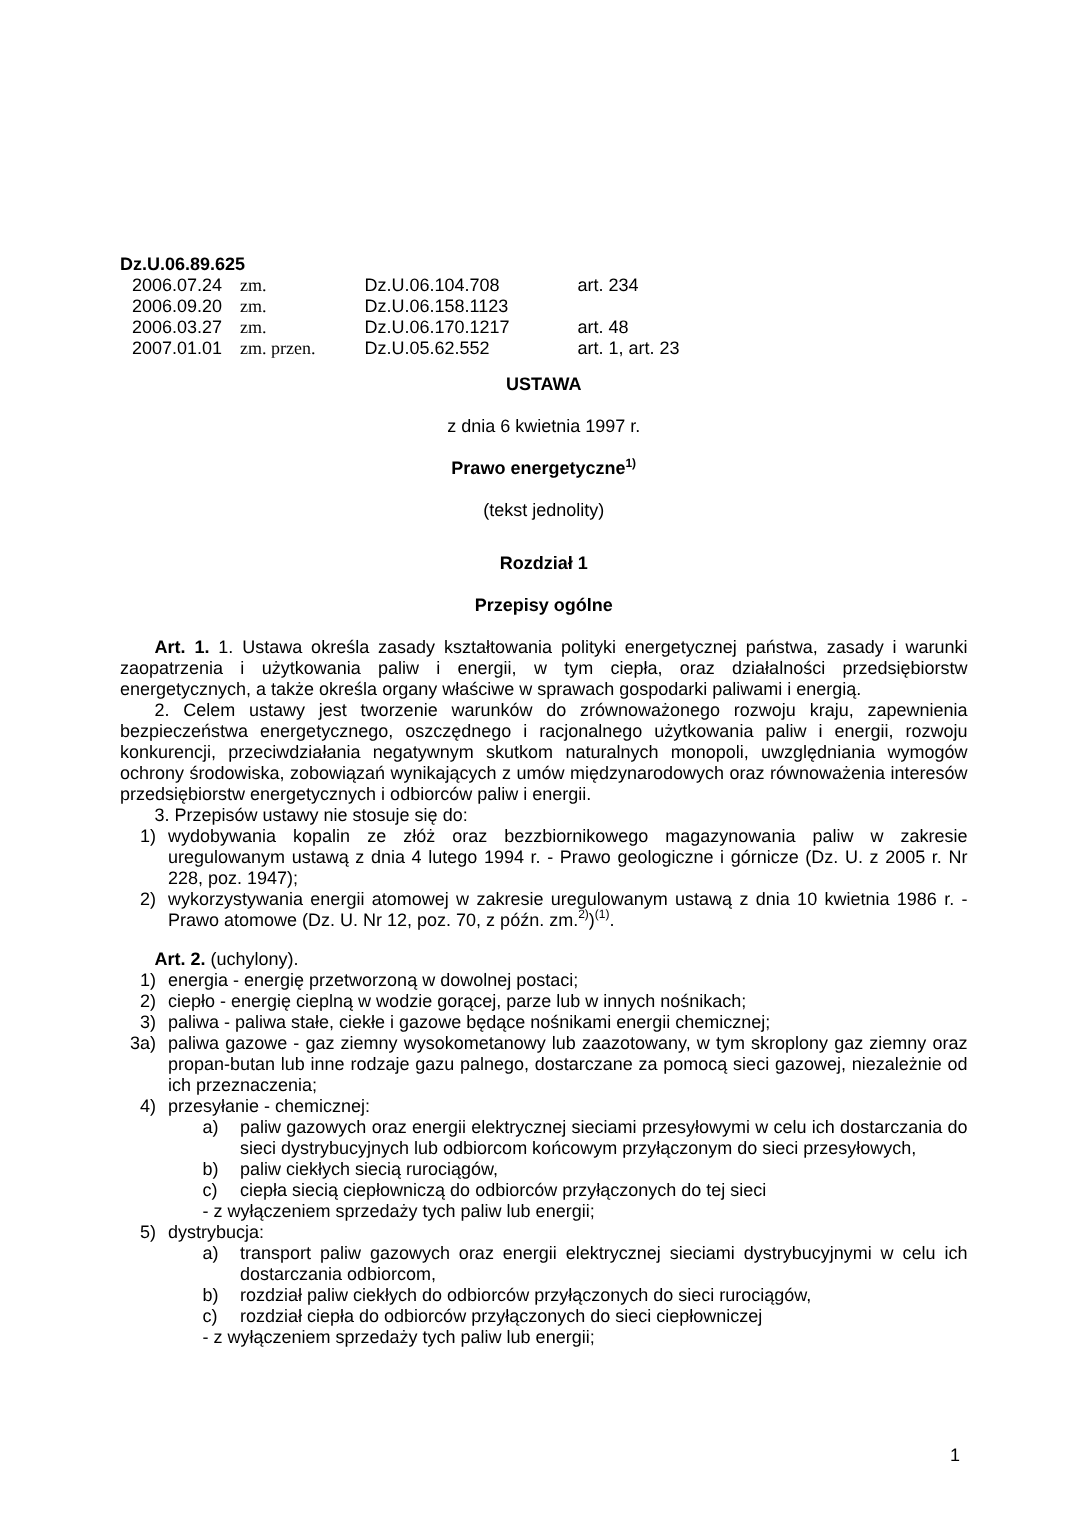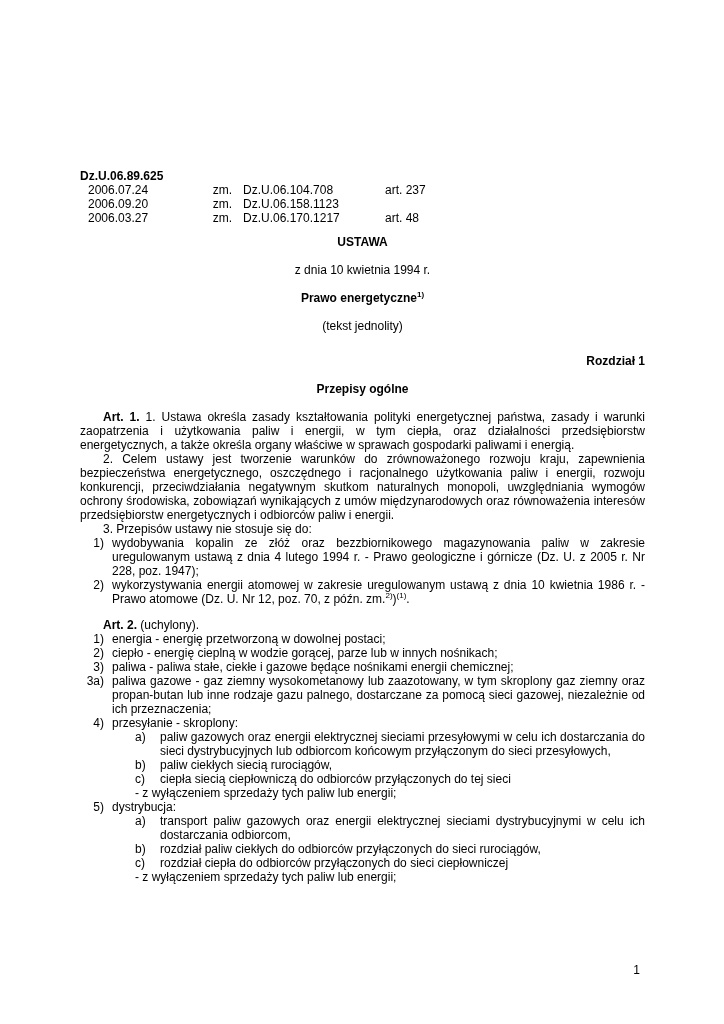--- a/index.html
+++ b/index.html
@@ -9,26 +9,26 @@
     font-size:12px;line-height:14px;color:#000;
     -webkit-font-smoothing:antialiased;
   }
   .page{position:absolute;left:0;top:0;width:724px;height:1024px;background:#fff;margin-top:43px;}
   .content{position:absolute;left:80px;top:126px;width:565px;}
   .b{font-weight:bold;}
   .it{}
   
   .amend-table{margin:0 0 0 0;}
   .amend-row{display:grid;grid-template-columns:72px 72px 153px auto;padding-left:8px;}
-  .amend-type{text-align:right;}
+  .amend-type{font-family:Liberation Serif, serif;}
   .amend-ref{padding-left:11px;}
   
   .c{text-align:center;margin:0 0 14px 0;}
   .title-act{margin-top:10px;text-align:center;}
-  .mt-extra{margin-top:21px;text-align:right;}
+  .mt-extra{margin-top:21px;}
   sup{font-size:8px;line-height:0;vertical-align:super;}
   
   .p{margin:0;text-align:justify;text-indent:23px;}
   .gap-top{margin-top:12px;}
   
   .li{display:flex;margin:0;}
   .li-no{flex:0 0 24px;text-align:right;margin-right:8px;white-space:nowrap;}
   .li-text{flex:1;text-align:justify;}
   .li.sub{margin-left:55px;}
   .li.sub .li-no{flex:0 0 17px;text-align:left;}
@@ -41,37 +41,43 @@
 <div class="page">
   <div class="content">
 
     <div class="amend-table">
       <div class="b">Dz.U.06.89.625</div>
 
       <div class="amend-row">
         <span>2006.07.24</span>
         <span class="amend-type">zm.</span>
         <span class="amend-ref">Dz.U.06.104.708</span>
-        <span>art. 237</span>
+        <span>art. 234</span>
       </div>
       <div class="amend-row">
         <span>2006.09.20</span>
         <span class="amend-type">zm.</span>
         <span class="amend-ref">Dz.U.06.158.1123</span>
       </div>
       <div class="amend-row">
         <span>2006.03.27</span>
         <span class="amend-type">zm.</span>
         <span class="amend-ref">Dz.U.06.170.1217</span>
         <span>art. 48</span>
       </div>
+      <div class="amend-row">
+        <span>2007.01.01</span>
+        <span class="amend-type">zm. przen.</span>
+        <span class="amend-ref">Dz.U.05.62.552</span>
+        <span>art. 1, art. 23</span>
+      </div>
     </div>
 
     <p class="c b title-act">USTAWA</p>
-    <p class="c">z dnia 10 kwietnia 1994 r.</p>
+    <p class="c">z dnia 6 kwietnia 1997 r.</p>
     <p class="c"><span class="b">Prawo energetyczne</span><sup class="b">1)</sup></p>
     <p class="c">(tekst jednolity)</p>
     <p class="c b mt-extra">Rozdział 1</p>
     <p class="c b">Przepisy ogólne</p>
 
     <div>
       <p class="p"><span class="b">Art. 1.</span> <span>1. Ustawa określa zasady kształtowania polityki energetycznej państwa, zasady i warunki zaopatrzenia i użytkowania paliw i energii, w tym ciepła, oraz działalności przedsiębiorstw energetycznych, a także określa organy właściwe w sprawach gospodarki paliwami i energią.</span></p>
       <p class="p">2. Celem ustawy jest tworzenie warunków do zrównoważonego rozwoju kraju, zapewnienia bezpieczeństwa energetycznego, oszczędnego i racjonalnego użytkowania paliw i energii, rozwoju konkurencji, przeciwdziałania negatywnym skutkom naturalnych monopoli, uwzględniania wymogów ochrony środowiska, zobowiązań wynikających z umów międzynarodowych oraz równoważenia interesów przedsiębiorstw energetycznych i odbiorców paliw i energii.</p>
       <p class="p">3. Przepisów ustawy nie stosuje się do:</p>
 
@@ -101,21 +107,21 @@
         <span class="li-no">3)</span>
         <div class="li-text">paliwa - paliwa stałe, ciekłe i gazowe będące nośnikami energii chemicznej;</div>
       </div>
       <div class="li">
         <span class="li-no">3a)</span>
         <div class="li-text">paliwa gazowe - gaz ziemny wysokometanowy lub zaazotowany, w tym skroplony gaz ziemny oraz propan-butan lub inne rodzaje gazu palnego, dostarczane za pomocą sieci gazowej, niezależnie od ich przeznaczenia;</div>
       </div>
 
       <div class="li">
         <span class="li-no">4)</span>
-        <div class="li-text">przesyłanie - skroplony:</div>
+        <div class="li-text">przesyłanie - chemicznej:</div>
       </div>
       <div class="li sub">
         <span class="li-no">a)</span>
         <div class="li-text">paliw gazowych oraz energii elektrycznej sieciami przesyłowymi w celu ich dostarczania do sieci dystrybucyjnych lub odbiorcom końcowym przyłączonym do sieci przesyłowych,</div>
       </div>
       <div class="li sub">
         <span class="li-no">b)</span>
         <div class="li-text">paliw ciekłych siecią rurociągów,</div>
       </div>
       <div class="li sub">

